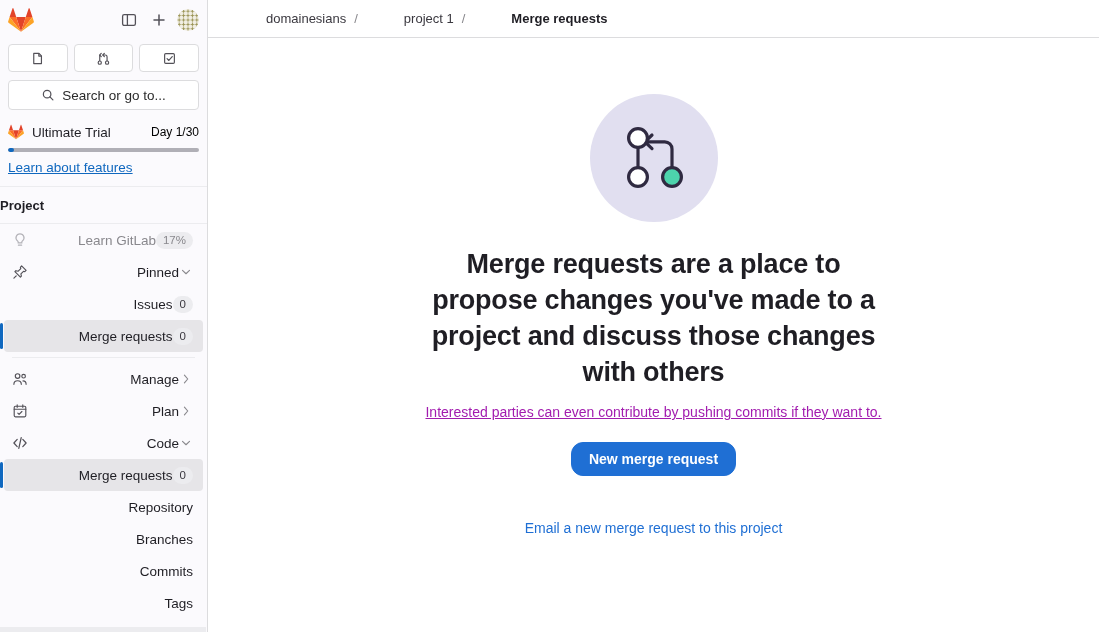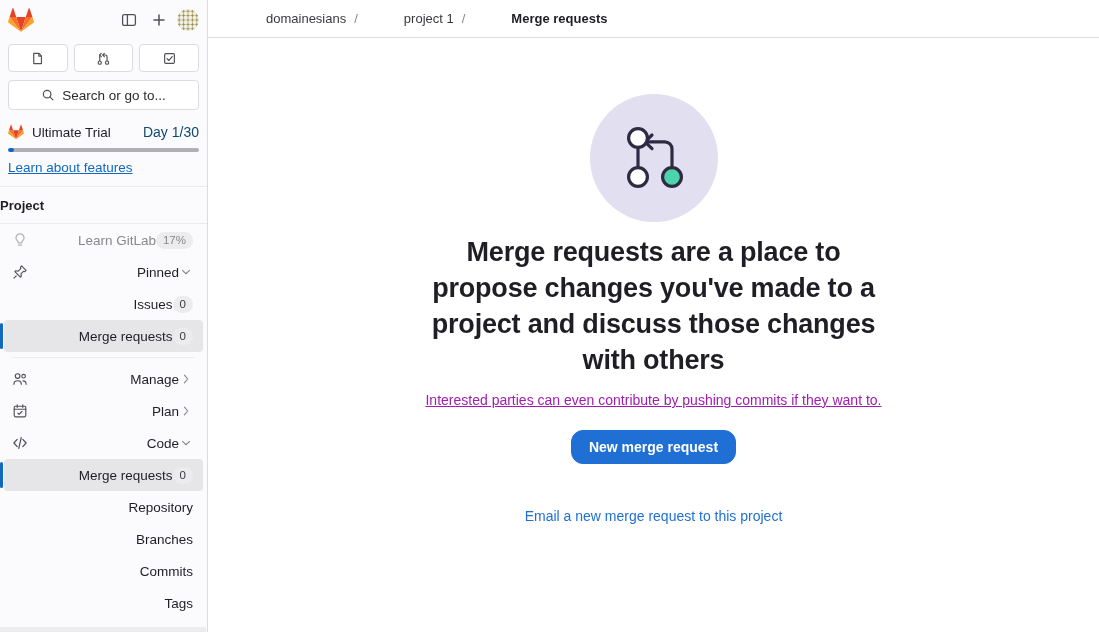--- a/index.html
+++ b/index.html
@@ -109,22 +109,22 @@
     align-items: center;
     gap: 8px;
   }
   .trial-name {
     font-size: 13.5px;
     color: #1f1e24;
     font-weight: 400;
   }
   .trial-day {
     margin-left: auto;
-    font-size: 14px;
-    color: #0c4a6e;
+    font-size: 12px;
+    color: #000000;
   }
   .trial-bar {
     margin-top: 8px;
     height: 4px;
     border-radius: 2px;
     background: #b0afb6;
     overflow: hidden;
   }
   .trial-bar-fill {
     height: 100%;
@@ -272,21 +272,21 @@
     height: 128px;
     border-radius: 50%;
     background: #e1dff0;
     display: flex;
     align-items: center;
     justify-content: center;
     flex-shrink: 0;
   }
 
   .empty-title {
-    margin-top: 12px;
+    margin-top: 24px;
     width: 470px;
     text-align: center;
     font-size: 27px;
     line-height: 36px;
     font-weight: bold;
     color: #1f1e24;
     letter-spacing: -0.2px;
   }
 
   .empty-sub {

